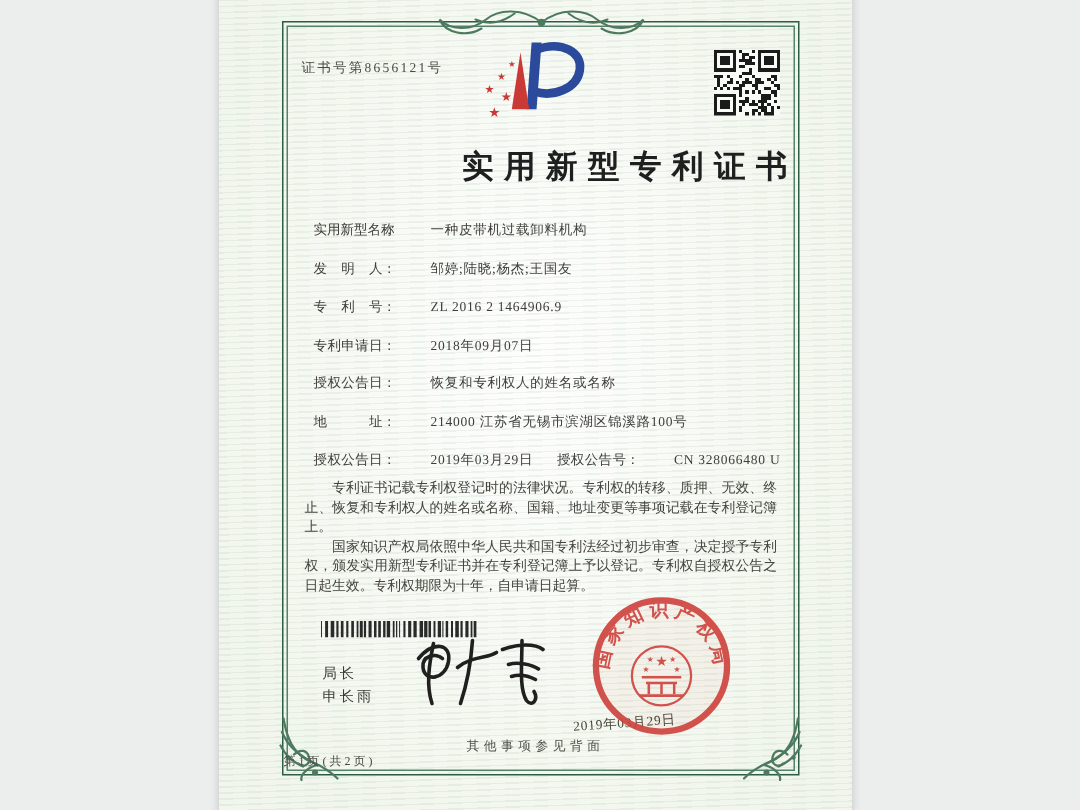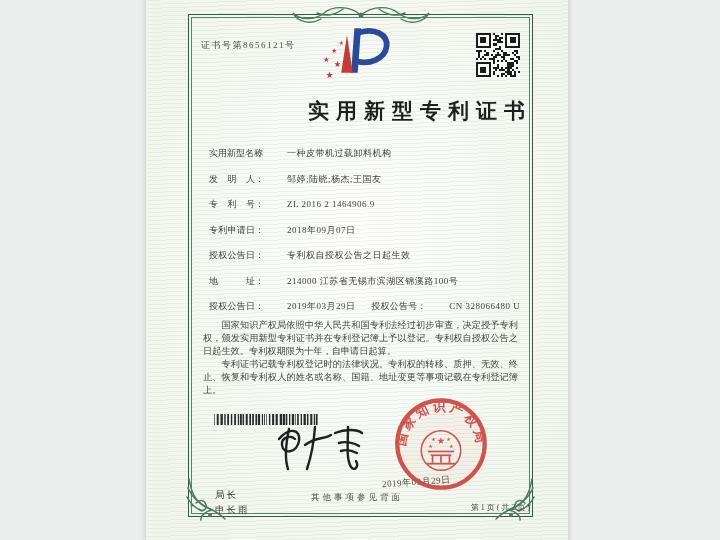--- a/index.html
+++ b/index.html
@@ -42,29 +42,29 @@
   .f-label{display:inline-block;width:46px;text-align:justify;text-align-last:justify;vertical-align:top;}
   .f-colon{display:inline-block;}
   .f-value{margin-left:23px;letter-spacing:0.5px;}
   .grant-left{display:inline-block;width:160px;}
   .paragraphs{position:absolute;left:14px;right:14px;top:304px;}
   .paragraphs p{
     font-size:9.2px;line-height:12.8px;text-indent:2em;text-align:justify;
     color:#45443e;margin-bottom:1px;
   }
   .barcode{position:absolute;left:25px;top:399px;width:104px;height:11px;}
-  .signer{position:absolute;left:26px;top:428px;font-size:9.5px;line-height:15px;color:#3a3a36;letter-spacing:2px;margin-top:45px;}
+  .signer{position:absolute;left:26px;top:428px;font-size:9.5px;line-height:15px;color:#3a3a36;letter-spacing:2px;}
   .signature{position:absolute;left:80px;top:404px;}
   .seal-wrap{position:absolute;left:205px;top:382px;width:94px;height:94px;}
   .seal-svg{opacity:0.92;}
   .seal-date{
     position:absolute;left:193px;top:459px;width:120px;font-size:9px;color:#45453c;
     letter-spacing:0.5px;transform:rotate(-4deg);
   }
-  .page-foot{position:absolute;top:487px;width:100%;text-align:right;font-size:8px;letter-spacing:2px;color:#4a4a44;}
+  .page-foot{position:absolute;top:487px;width:100%;text-align:left;font-size:8px;letter-spacing:2px;color:#4a4a44;}
   .backside{position:absolute;top:500px;width:100%;text-align:center;font-size:8.5px;letter-spacing:3px;color:#4f4f48;}
   .ornament-top{position:absolute;left:50%;top:0;transform:translate(-50%,-50%);}
   .corner{position:absolute;}
   .corner.bl{left:-5px;bottom:-5px;}
   .corner.br{right:-5px;bottom:-5px;transform:scaleX(-1);}
 </style>
 </head>
 <body>
 
 <div class="paper">
@@ -248,38 +248,38 @@
       <div class="field-row">
         <span class="f-label">发明人</span><span class="f-colon">：</span><span class="f-value">邹婷;陆晓;杨杰;王国友</span>
       </div>
       <div class="field-row">
         <span class="f-label">专利号</span><span class="f-colon">：</span><span class="f-value">ZL 2016 2 1464906.9</span>
       </div>
       <div class="field-row">
         <span class="f-label">专利申请日</span><span class="f-colon">：</span><span class="f-value">2018年09月07日</span>
       </div>
       <div class="field-row">
-        <span class="f-label">授权公告日</span><span class="f-colon">：</span><span class="f-value">专利权自授权公告之日起生效</span>
+        <span class="f-label">授权公告日</span><span class="f-colon">：</span><span class="f-value">恢复和专利权人的姓名或名称</span>
       </div>
       <div class="field-row">
         <span class="f-label">地址</span><span class="f-colon">：</span><span class="f-value">214000 江苏省无锡市滨湖区锦溪路100号</span>
       </div>
       <div class="field-row">
         <span class="grant-left">
           <span class="f-label">授权公告日</span><span class="f-colon">：</span><span class="f-value">2019年03月29日</span>
         </span>
         <span>
           <span class="f-label">授权公告号</span><span class="f-colon">：</span><span class="f-value">CN 328066480 U</span>
         </span>
       </div>
     </div>
 
     <div class="paragraphs">
+      <p>专利证书记载专利权登记时的法律状况。专利权的转移、质押、无效、终止、恢复和专利权人的姓名或名称、国籍、地址变更等事项记载在专利登记簿上。</p>
       <p>国家知识产权局依照中华人民共和国专利法经过初步审查，决定授予专利权，颁发实用新型专利证书并在专利登记簿上予以登记。专利权自授权公告之日起生效。专利权期限为十年，自申请日起算。</p>
-      <p>专利证书记载专利权登记时的法律状况。专利权的转移、质押、无效、终止、恢复和专利权人的姓名或名称、国籍、地址变更等事项记载在专利登记簿上。</p>
     </div>
 
     <svg class="barcode" viewBox="0 0 104 11" preserveAspectRatio="none">
       <g id="barcode-bars">
           <rect x="0" y="0" width="0.64041982453336" height="11" fill="#2a2a2a"></rect>
           <rect x="2.7562865354848496" y="0" width="1.9522548817807133" height="11" fill="#2a2a2a"></rect>
           <rect x="6.460006694430488" y="0" width="2.3779432816328216" height="11" fill="#2a2a2a"></rect>
           <rect x="10.238081263116598" y="0" width="1.4295270179535855" height="11" fill="#2a2a2a"></rect>
           <rect x="13.24421595886546" y="0" width="1.7578667127331098" height="11" fill="#2a2a2a"></rect>
           <rect x="16.832385195993066" y="0" width="1.4247994275879112" height="11" fill="#2a2a2a"></rect>

